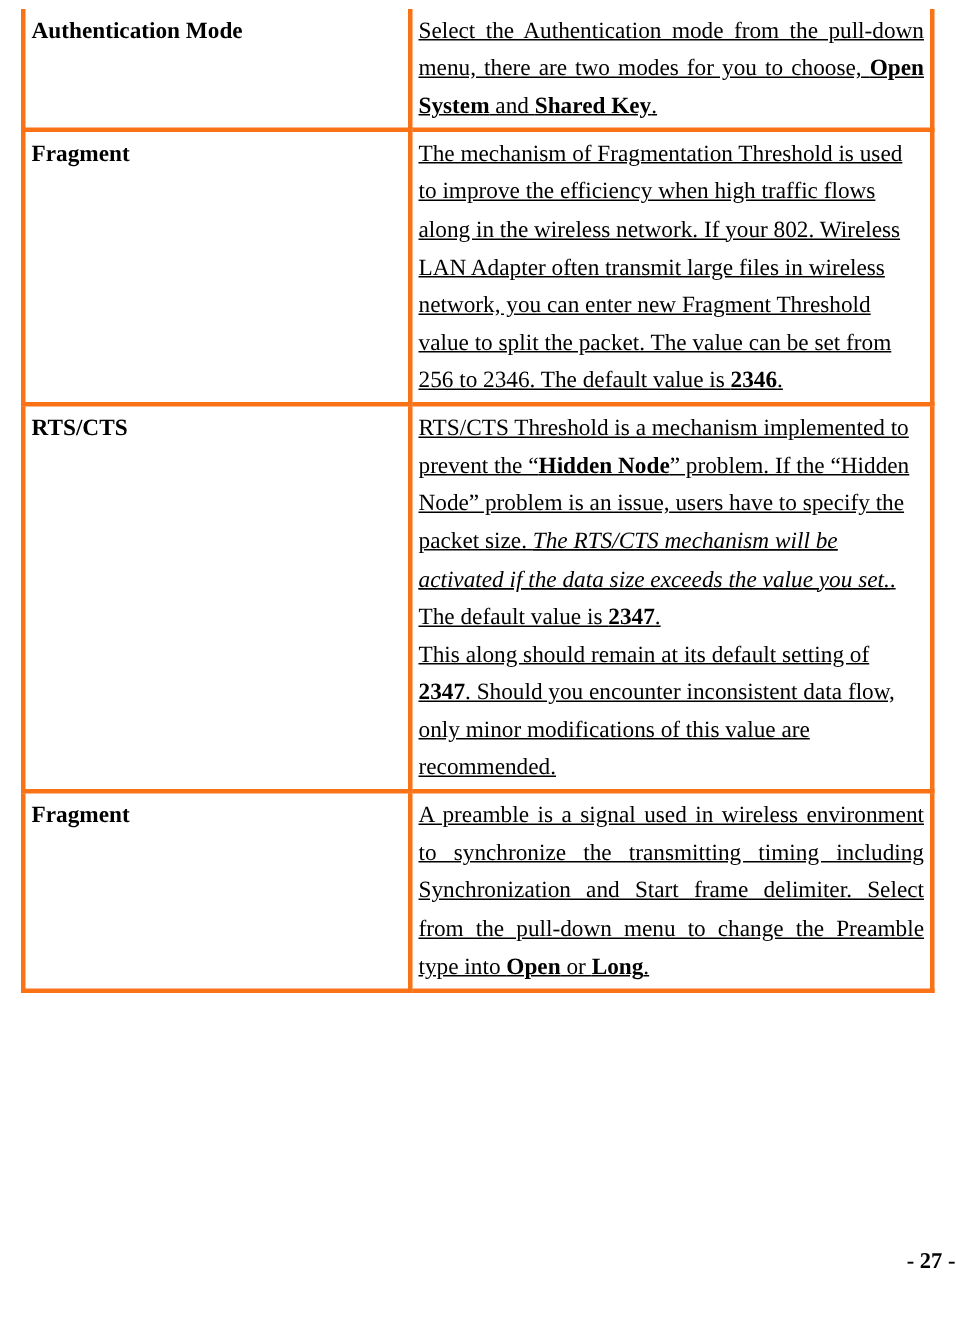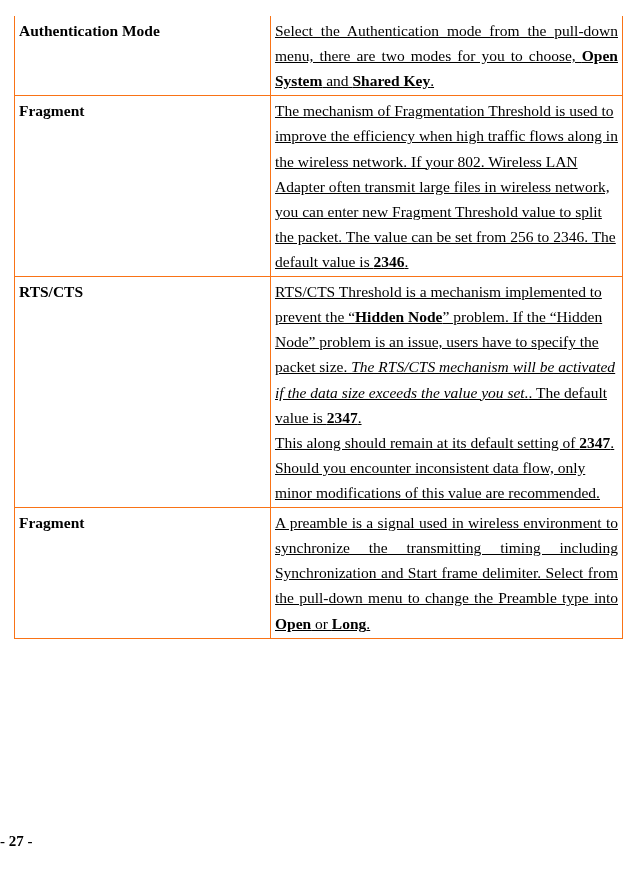--- a/index.html
+++ b/index.html
@@ -8,30 +8,30 @@
       font-family: "Times New Roman", Times, serif;
       font-size: 15.5px;
       color: #000;
       width: 637px;
       height: 888px;
       position: relative;
       background: #fff;
       box-sizing: border-box;
     }
     .page {
-      padding: 16px 14px 0 14px;
+      padding: 6px 14px 0 14px;
       box-sizing: border-box;
     }
     table.settings {
       border-collapse: collapse;
       width: 100%;
       table-layout: fixed;
     }
     table.settings td {
-      border: 1px solid #f97316;
+      border: 3px solid #f97316;
       padding: 2px 4px 2px 4px;
       vertical-align: top;
       line-height: 1.62;
     }
     
     table.settings tr:first-child td {
       border-top: none;
     }
     .label-col {
       width: 247px;
@@ -43,21 +43,21 @@
       text-decoration: underline;
     }
     .justify { text-align: justify; text-justify: inter-word; }
     .b { font-weight: bold; }
     .iu { font-style: italic; text-decoration: underline; }
     .footer {
       position: absolute;
       bottom: 38px;
       left: 0;
       right: 0;
-      text-align: left;
+      text-align: right;
       font-weight: bold;
       font-size: 15px;
     }
   </style>
 </head>
 <body>
 
 <div class="page">
   <table class="settings">
 

